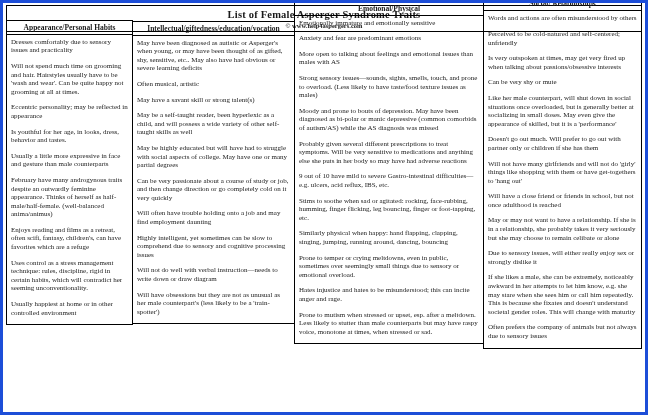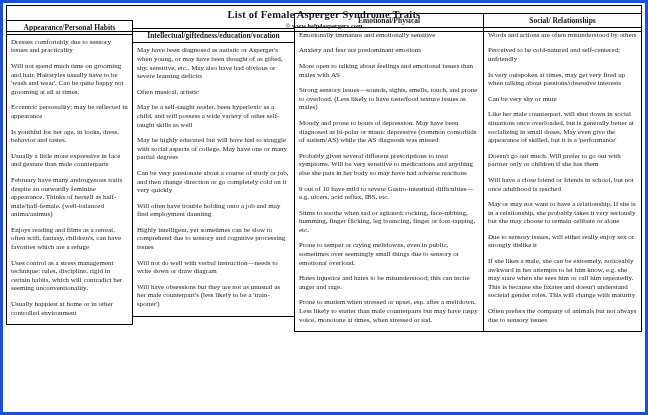--- a/index.html
+++ b/index.html
@@ -87,54 +87,57 @@
           <p class="trait">Enjoys reading and films as a retreat, often scifi, fantasy, children's, can have favorites which are a refuge</p>
           <p class="trait">Uses control as a stress management technique: rules, discipline, rigid in certain habits, which will contradict her seeming unconventionality.</p>
           <p class="trait">Usually happiest at home or in other controlled environment</p>
         </div>
     </div>
     <div class="col col-intellectual">
       <div class="col-header">Intellectual/giftedness/education/vocation</div>
       <div class="col-body">
           <p class="trait">May have been diagnosed as autistic or Asperger's when young, or may have been thought of as gifted, shy, sensitive, etc.. May also have had obvious or severe learning deficits</p>
           <p class="trait">Often musical, artistic</p>
+          <p class="trait">May have a savant skill or strong talent(s)</p>
           <p class="trait">May be a self-taught reader, been hyperlexic as a child, and will possess a wide variety of other self-taught skills as well</p>
           <p class="trait">May be highly educated but will have had to struggle with social aspects of college. May have one or many partial degrees</p>
           <p class="trait">Can be very passionate about a course of study or job, and then change direction or go completely cold on it very quickly</p>
           <p class="trait">Will often have trouble holding onto a job and may find employment daunting</p>
           <p class="trait">Highly intelligent, yet sometimes can be slow to comprehend due to sensory and cognitive processing issues</p>
           <p class="trait">Will not do well with verbal instruction—needs to write down or draw diagram</p>
           <p class="trait">Will have obsessions but they are not as unusual as her male counterpart's (less likely to be a 'train-spotter')</p>
         </div>
     </div>
     <div class="col col-emotional">
       <div class="col-header">Emotional/Physical</div>
       <div class="col-body">
           <p class="trait">Emotionally immature and emotionally sensitive</p>
           <p class="trait">Anxiety and fear are predominant emotions</p>
           <p class="trait">More open to talking about feelings and emotional issues than males with AS</p>
           <p class="trait">Strong sensory issues—sounds, sights, smells, touch, and prone to overload. (Less likely to have taste/food texture issues as males)</p>
           <p class="trait">Moody and prone to bouts of depression. May have been diagnosed as bi-polar or manic depressive (common comorbids of autism/AS) while the AS diagnosis was missed</p>
           <p class="trait">Probably given several different prescriptions to treat symptoms. Will be very sensitive to medications and anything else she puts in her body so may have had adverse reactions</p>
           <p class="trait">9 out of 10 have mild to severe Gastro-intestinal difficulties—e.g. ulcers, acid reflux, IBS, etc.</p>
           <p class="trait">Stims to soothe when sad or agitated: rocking, face-rubbing, humming, finger flicking, leg bouncing, finger or foot-tapping, etc.</p>
+          <p class="trait">Similarly physical when happy: hand flapping, clapping, singing, jumping, running around, dancing, bouncing</p>
           <p class="trait">Prone to temper or crying meltdowns, even in public, sometimes over seemingly small things due to sensory or emotional overload.</p>
           <p class="trait">Hates injustice and hates to be misunderstood; this can incite anger and rage.</p>
           <p class="trait">Prone to mutism when stressed or upset, esp. after a meltdown. Less likely to stutter than male counterparts but may have raspy voice, monotone at times, when stressed or sad.</p>
         </div>
     </div>
     <div class="col col-social">
       <div class="col-header">Social/ Relationships</div>
       <div class="col-body">
           <p class="trait">Words and actions are often misunderstood by others</p>
           <p class="trait">Perceived to be cold-natured and self-centered; unfriendly</p>
           <p class="trait">Is very outspoken at times, may get very fired up when talking about passions/obsessive interests</p>
           <p class="trait">Can be very shy or mute</p>
           <p class="trait">Like her male counterpart, will shut down in social situations once overloaded, but is generally better at socializing in small doses. May even give the appearance of skilled, but it is a 'performance'</p>
           <p class="trait">Doesn't go out much. Will prefer to go out with partner only or children if she has them</p>
+          <p class="trait">Will not have many girlfriends and will not do 'girly' things like shopping with them or have get-togethers to 'hang out'</p>
           <p class="trait">Will have a close friend or friends in school, but not once adulthood is reached</p>
           <p class="trait">May or may not want to have a relationship. If she is in a relationship, she probably takes it very seriously but she may choose to remain celibate or alone</p>
           <p class="trait">Due to sensory issues, will either really enjoy sex or strongly dislike it</p>
           <p class="trait">If she likes a male, she can be extremely, noticeably awkward in her attempts to let him know, e.g. she may stare when she sees him or call him repeatedly. This is because she fixates and doesn't understand societal gender roles. This will change with maturity</p>
           <p class="trait">Often prefers the company of animals but not always due to sensory issues</p>
         </div>
     </div>
   </div>
 </div>
 

